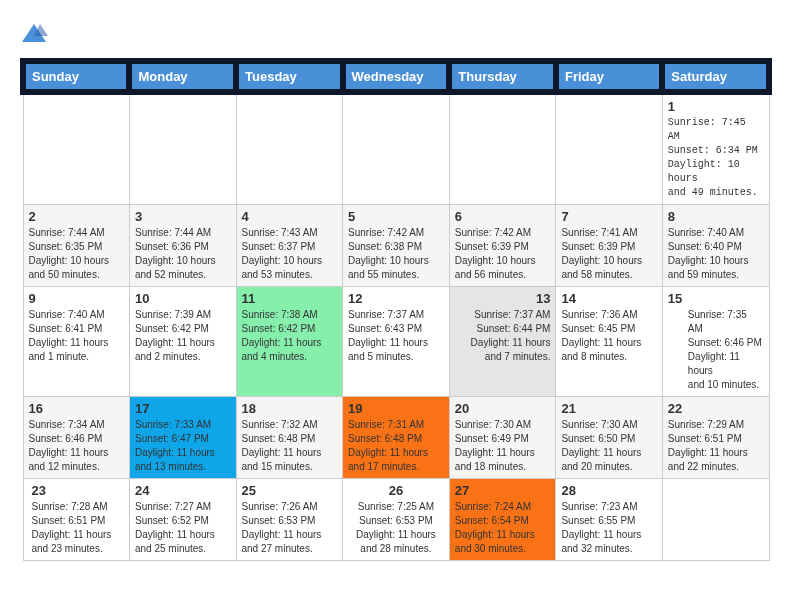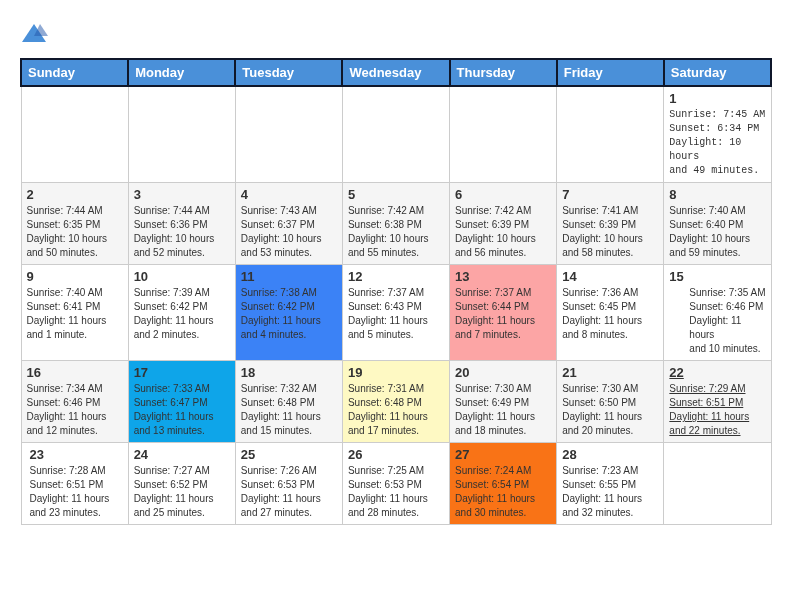--- a/index.html
+++ b/index.html
@@ -31,21 +31,21 @@
     .month-title { font-size: 36px; font-weight: normal; color: #333; }
     .location { font-size: 16px; color: #555; }
     .calendar { width: 100%; border-collapse: collapse; }
     .calendar th {
       background: #4a90d9;
       color: white;
       font-size: 13px;
       font-weight: bold;
       padding: 5px 6px;
       text-align: left;
-      border: 2px solid #0f172a;
+      border: 6px solid #0f172a;
     }
     .calendar td {
       vertical-align: top;
       width: 107px;
       min-height: 80px;
       padding: 4px 5px;
       border: 1px solid #ccc;
       font-size: 10.5px;
       color: #333;
       background: #fff;
@@ -168,35 +168,35 @@
 Daylight: 11 hours
 and 1 minute.</div>
         </td>
         <td style="background: rgb(255, 255, 255);">
           <span class="day-num">10</span>
           <div class="day-info" style="white-space: pre-wrap;">Sunrise: 7:39 AM
 Sunset: 6:42 PM
 Daylight: 11 hours
 and 2 minutes.</div>
         </td>
-        <td style="background: #3b82f6;">
+        <td style="background: #86efac;">
           <span class="day-num">11</span>
           <div class="day-info" style="white-space: pre-wrap;">Sunrise: 7:38 AM
 Sunset: 6:42 PM
 Daylight: 11 hours
 and 4 minutes.</div>
         </td>
         <td style="background: rgb(255, 255, 255);">
           <span class="day-num">12</span>
           <div class="day-info" style="white-space: pre-wrap;">Sunrise: 7:37 AM
 Sunset: 6:43 PM
 Daylight: 11 hours
 and 5 minutes.</div>
         </td>
-        <td style="background: #fca5a5;">
+        <td style="background: #e5e5e5; text-align: right;">
           <span class="day-num">13</span>
           <div class="day-info" style="white-space: pre-wrap;">Sunrise: 7:37 AM
 Sunset: 6:44 PM
 Daylight: 11 hours
 and 7 minutes.</div>
         </td>
         <td style="background: rgb(255, 255, 255);">
           <span class="day-num">14</span>
           <div class="day-info" style="white-space: pre-wrap;">Sunrise: 7:36 AM
 Sunset: 6:45 PM
@@ -226,42 +226,42 @@
 Daylight: 11 hours
 and 13 minutes.</div>
         </td>
         <td style="background: rgb(245, 245, 245);">
           <span class="day-num">18</span>
           <div class="day-info" style="white-space: pre-wrap;">Sunrise: 7:32 AM
 Sunset: 6:48 PM
 Daylight: 11 hours
 and 15 minutes.</div>
         </td>
-        <td style="background: #fef9c3;">
+        <td style="background: #f97316;">
           <span class="day-num">19</span>
           <div class="day-info" style="white-space: pre-wrap;">Sunrise: 7:31 AM
 Sunset: 6:48 PM
 Daylight: 11 hours
 and 17 minutes.</div>
         </td>
         <td style="background: rgb(245, 245, 245);">
           <span class="day-num">20</span>
           <div class="day-info" style="white-space: pre-wrap;">Sunrise: 7:30 AM
 Sunset: 6:49 PM
 Daylight: 11 hours
 and 18 minutes.</div>
         </td>
         <td style="background: rgb(245, 245, 245);">
           <span class="day-num">21</span>
           <div class="day-info" style="white-space: pre-wrap;">Sunrise: 7:30 AM
 Sunset: 6:50 PM
 Daylight: 11 hours
 and 20 minutes.</div>
         </td>
-        <td style="background: rgb(245, 245, 245); text-decoration: underline;">
+        <td style="background: rgb(245, 245, 245);">
           <span class="day-num">22</span>
           <div class="day-info" style="white-space: pre-wrap;">Sunrise: 7:29 AM
 Sunset: 6:51 PM
 Daylight: 11 hours
 and 22 minutes.</div>
         </td>
       </tr>
       <tr>
         <td style="background: rgb(255, 255, 255); padding-left: 8px;">
           <span class="day-num">23</span>
@@ -277,21 +277,21 @@
 Daylight: 11 hours
 and 25 minutes.</div>
         </td>
         <td style="background: rgb(255, 255, 255);">
           <span class="day-num">25</span>
           <div class="day-info" style="white-space: pre-wrap;">Sunrise: 7:26 AM
 Sunset: 6:53 PM
 Daylight: 11 hours
 and 27 minutes.</div>
         </td>
-        <td style="background: rgb(255, 255, 255);">
+        <td style="background: rgb(255, 255, 255); text-align: center;">
           <span class="day-num">26</span>
           <div class="day-info" style="white-space: pre-wrap;">Sunrise: 7:25 AM
 Sunset: 6:53 PM
 Daylight: 11 hours
 and 28 minutes.</div>
         </td>
         <td style="background: #f97316;">
           <span class="day-num">27</span>
           <div class="day-info" style="white-space: pre-wrap;">Sunrise: 7:24 AM
 Sunset: 6:54 PM

